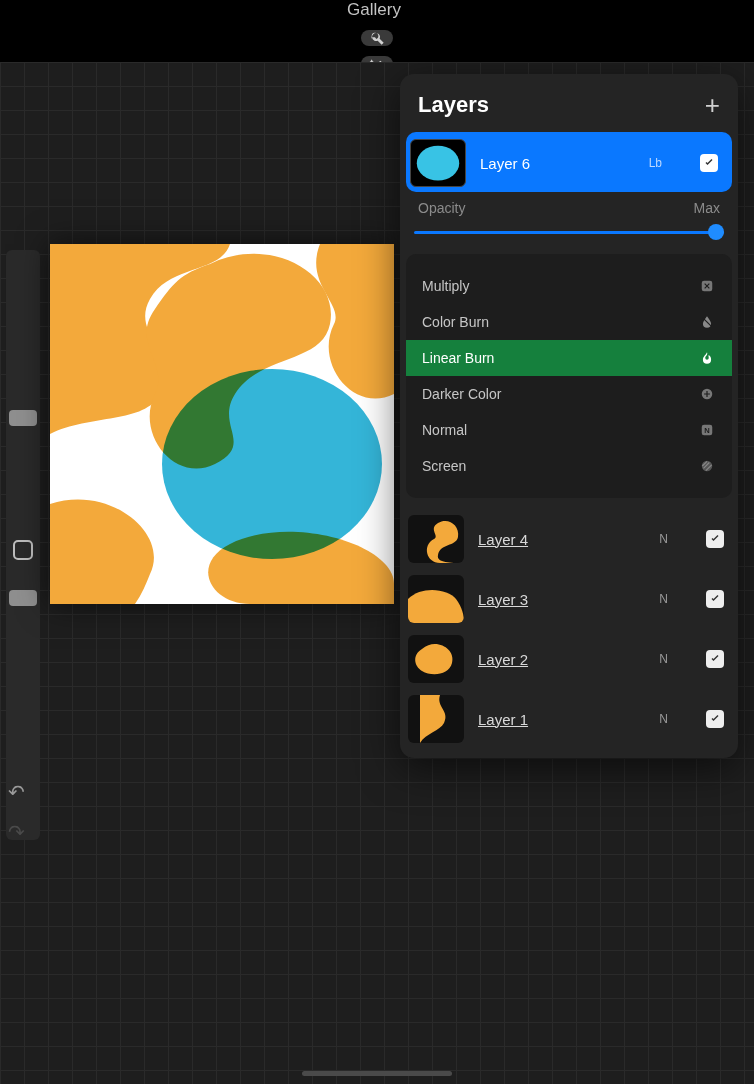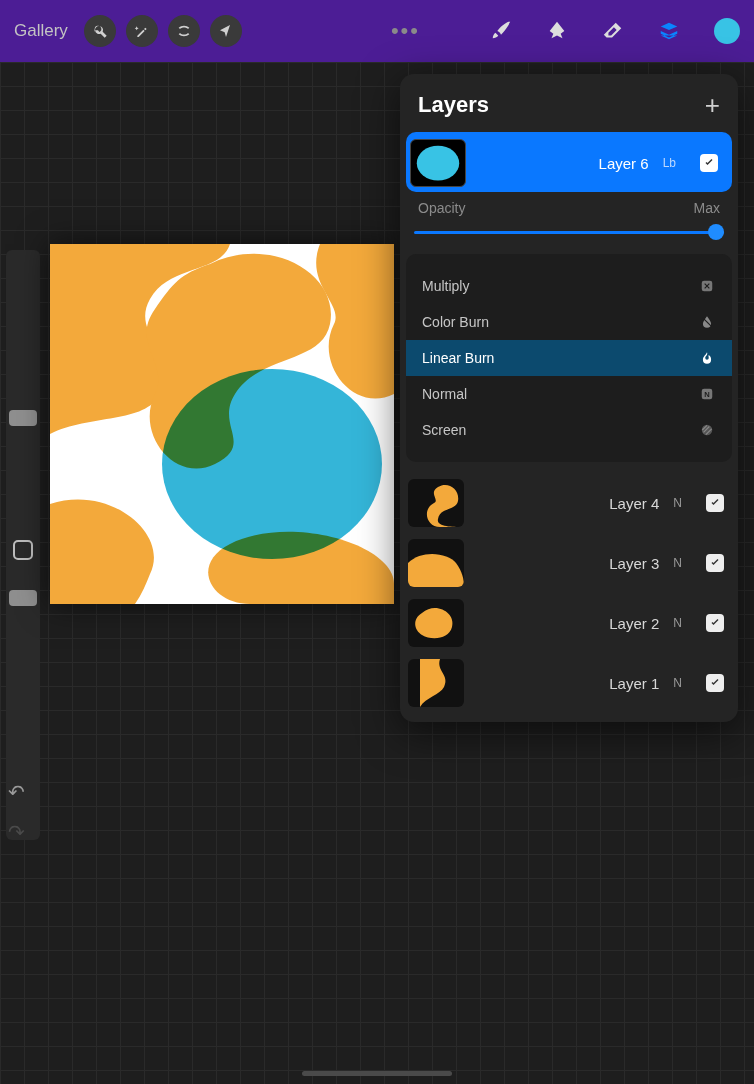--- a/index.html
+++ b/index.html
@@ -1,18 +1,18 @@
 <!DOCTYPE html>
 <html><head>
 <meta charset="utf-8">
 <style>
   *{box-sizing:border-box;margin:0;padding:0;font-family:-apple-system,Helvetica,Arial,sans-serif;-webkit-font-smoothing:antialiased;}
   html,body{width:754px;height:1084px;background:#1b1b1b;overflow:hidden;}
   
-  .topbar{position:absolute;top:0;left:0;right:0;height:62px;background:#4c1d95;display:flex;align-items:center;padding:0 14px;gap:10px;}
+  .topbar{position:absolute;top:0;left:0;right:0;height:62px;background:#000000;display:flex;align-items:center;padding:0 14px;gap:10px;flex-direction:column;}
   .gallery{color:#c3c3c3;font-size:17px;margin-right:6px;}
   .tool-btn{width:32px;height:32px;border-radius:16px;background:#3a3a3a;display:flex;align-items:center;justify-content:center;color:#d0d0d0;}
   .tool-btn svg{width:16px;height:16px;fill:#d0d0d0;}
   .spacer{flex:1;}
   .dots{color:#8a8a8a;font-size:22px;letter-spacing:2px;margin-right:40px;}
   .right-tool{width:30px;height:30px;display:flex;align-items:center;justify-content:center;color:#ddd;margin-left:16px;}
   .right-tool svg{width:22px;height:22px;fill:#ddd;}
   .right-tool.active svg{fill:#0a84ff;}
   .color-dot{width:26px;height:26px;border-radius:13px;background:#38c3e5;margin-left:20px;}
 
@@ -29,45 +29,45 @@
   .rail .square{position:absolute;left:7px;width:20px;height:20px;border:2px solid #bdbdbd;border-radius:5px;}
   .undo-redo{position:absolute;left:8px;bottom:240px;display:flex;flex-direction:column;gap:16px;}
   .undo-redo div{color:#9a9a9a;font-size:20px;}
   .undo-redo .redo{color:#4a4a4a;}
 
   
   .canvas{position:absolute;left:50px;top:244px;width:344px;height:360px;background:#fff;box-shadow:0 0 30px rgba(0,0,0,.6);}
   .canvas svg{width:100%;height:100%;display:block;}
 
   
-  .panel{position:absolute;right:16px;top:74px;width:338px;background:#242424;border-radius:14px;padding-bottom:10px;box-shadow:0 10px 40px rgba(0,0,0,.6);text-align:right;}
+  .panel{position:absolute;right:16px;top:74px;width:338px;background:#242424;border-radius:14px;padding-bottom:10px;box-shadow:0 10px 40px rgba(0,0,0,.6);}
   .panel-hd{display:flex;align-items:center;justify-content:space-between;padding:18px 18px 14px;}
   .panel-hd h2{color:#fff;font-size:22px;font-weight:600;}
   .plus{color:#d0d0d0;font-size:26px;font-weight:300;line-height:20px;}
 
   .layer{display:flex;align-items:center;height:60px;padding:2px 14px 0 8px;gap:14px;}
   .layer.selected{background:#0a78ff;border-radius:10px;margin:0 6px;padding-left:4px;}
   .thumb-box{width:56px;height:48px;border-radius:6px;display:flex;align-items:center;justify-content:center;flex-shrink:0;overflow:hidden;}
   .layer.selected .thumb-box{background:#000;border:1px solid #444;}
   .layer .name{color:#fff;font-size:15px;flex:1;}
-  .layer.dim .name{color:#d8d8d8;}
-  .mode{color:#bcd8ff;font-size:12px;margin-right:10px;}
+  .layer.dim .name{color:#d8d8d8;text-decoration:underline;}
+  .mode{color:#bcd8ff;font-size:12px;margin-right:24px;}
   .layer:not(.selected) .mode{color:#9a9a9a;}
   .chk{width:18px;height:18px;border-radius:4px;background:#eee;display:flex;align-items:center;justify-content:center;}
   .chk svg{width:12px;height:12px;fill:#333;}
   .layer.selected .chk{background:#fff;}
 
   .opacity-row{display:flex;align-items:center;justify-content:space-between;padding:8px 18px 4px;color:#8b8b8b;font-size:14px;}
   .slider{position:relative;height:24px;margin:0 14px 10px;}
   .slider .track{position:absolute;top:11px;left:0;right:0;height:3px;background:#0a78ff;border-radius:2px;}
   .slider .knob{position:absolute;right:0;top:4px;width:16px;height:16px;border-radius:8px;background:#1f8cff;}
 
   .blend{margin:8px 6px 10px;background:#1d1d1d;border-radius:10px;padding:14px 0;}
   .blend .item{display:flex;align-items:center;justify-content:space-between;height:36px;padding:0 16px;color:#c6c6c6;font-size:14px;}
-  .blend .item.selected{background:#0c4a6e;color:#fff;}
+  .blend .item.selected{background:#15803d;color:#fff;}
   .blend .item .ico{width:18px;height:18px;display:flex;align-items:center;justify-content:center;color:#888;font-size:13px;}
   .blend .item.selected .ico{color:#fff;}
 
   .mini-thumb svg{width:56px;height:48px;display:block;}
 
   
   .home{position:absolute;left:50%;bottom:8px;transform:translateX(-50%);width:150px;height:5px;border-radius:3px;background:#4a4a4a;}
 </style>
 </head>
 <body>
@@ -196,20 +196,29 @@
       </div>
       <div class="item selected">
         <span>Linear Burn</span>
         <span class="ico">
           <svg viewBox="0 0 24 24" width="14" height="14" fill="#fff">
             <path d="M12 2c2 5-3 6-3 10a3 3 0 006 0c0-2-1-3 0-5 3 2 4 5 4 8a7 7 0 11-14 0c0-6 5-8 7-13z"></path>
           </svg>
         </span>
       </div>
       <div class="item">
+        <span>Darker Color</span>
+        <span class="ico">
+          <svg viewBox="0 0 24 24" width="14" height="14">
+            <circle cx="12" cy="12" r="9" fill="#777"></circle>
+            <path d="M12 7v10M7 12h10" stroke="#1d1d1d" stroke-width="2"></path>
+          </svg>
+        </span>
+      </div>
+      <div class="item">
         <span>Normal</span>
         <span class="ico">
           <svg viewBox="0 0 24 24" width="14" height="14">
             <rect x="3" y="3" width="18" height="18" rx="4" fill="#777"></rect>
             <text x="12" y="17" text-anchor="middle" font-size="13" font-weight="700" fill="#1d1d1d">N</text>
           </svg>
         </span>
       </div>
       <div class="item">
         <span>Screen</span>

